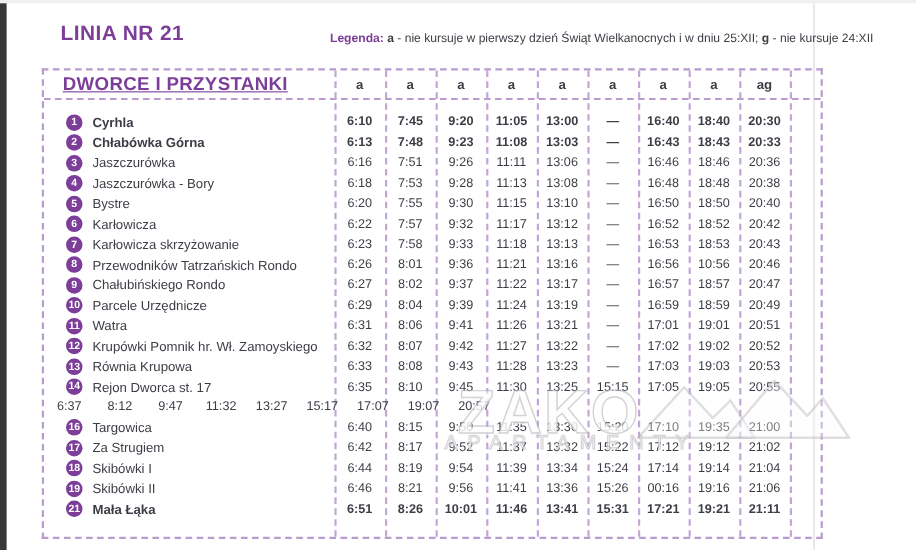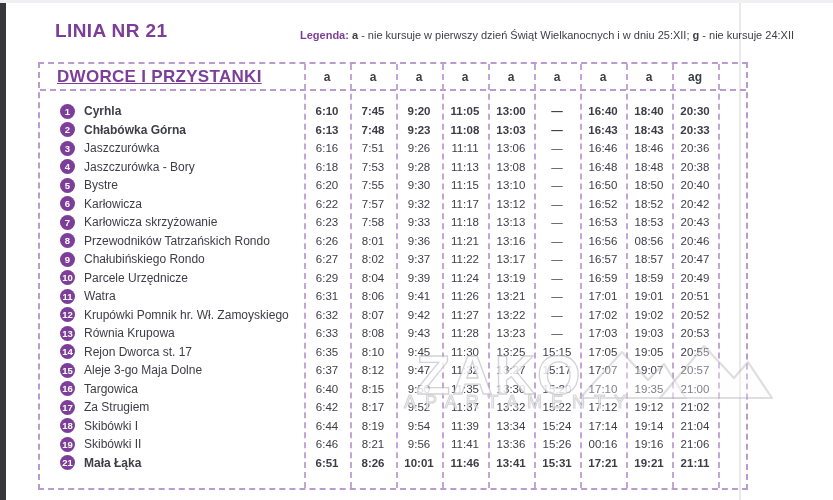--- a/index.html
+++ b/index.html
@@ -220,21 +220,21 @@
       <span class="badge">8</span>
       <span class="stop">Przewodników Tatrzańskich Rondo</span>
     </div>
   <div class="cell-time">6:26</div>
           <div class="cell-time">8:01</div>
           <div class="cell-time">9:36</div>
           <div class="cell-time">11:21</div>
           <div class="cell-time">13:16</div>
           <div class="cell-time">—</div>
           <div class="cell-time">16:56</div>
-          <div class="cell-time">08:56</div>
+          <div class="cell-time">10:56</div>
           <div class="cell-time">20:46</div>
         </div>
         <div class="t-row">
     <div class="cell-name">
       <span class="badge">9</span>
       <span class="stop">Chałubińskiego Rondo</span>
     </div>
   <div class="cell-time">6:27</div>
           <div class="cell-time">8:02</div>
           <div class="cell-time">9:37</div>
@@ -314,24 +314,20 @@
           <div class="cell-time">8:10</div>
           <div class="cell-time">9:45</div>
           <div class="cell-time">11:30</div>
           <div class="cell-time">13:25</div>
           <div class="cell-time">15:15</div>
           <div class="cell-time">17:05</div>
           <div class="cell-time">19:05</div>
           <div class="cell-time">20:55</div>
         </div>
         <div class="t-row">
-    <div class="cell-name">
-      <span class="badge">15</span>
-      <span class="stop">Aleje 3-go Maja Dolne</span>
-    </div>
   <div class="cell-time">6:37</div>
           <div class="cell-time">8:12</div>
           <div class="cell-time">9:47</div>
           <div class="cell-time">11:32</div>
           <div class="cell-time">13:27</div>
           <div class="cell-time">15:17</div>
           <div class="cell-time">17:07</div>
           <div class="cell-time">19:07</div>
           <div class="cell-time">20:57</div>
         </div>

